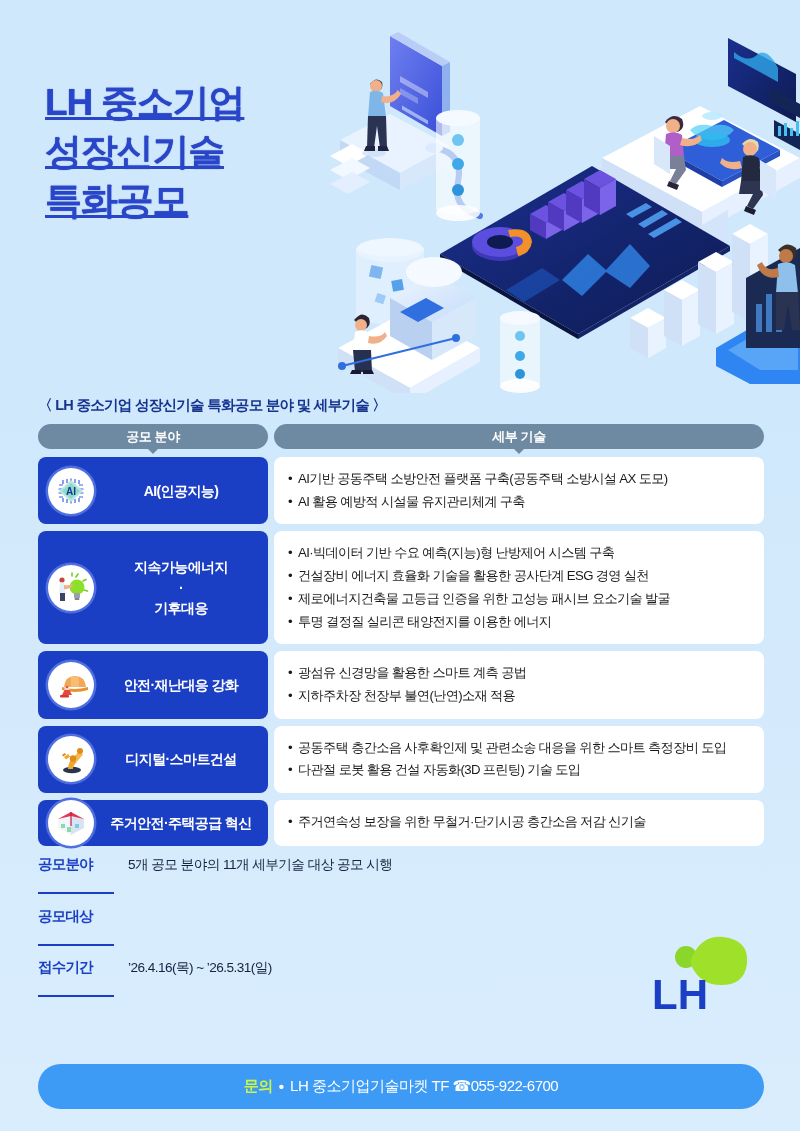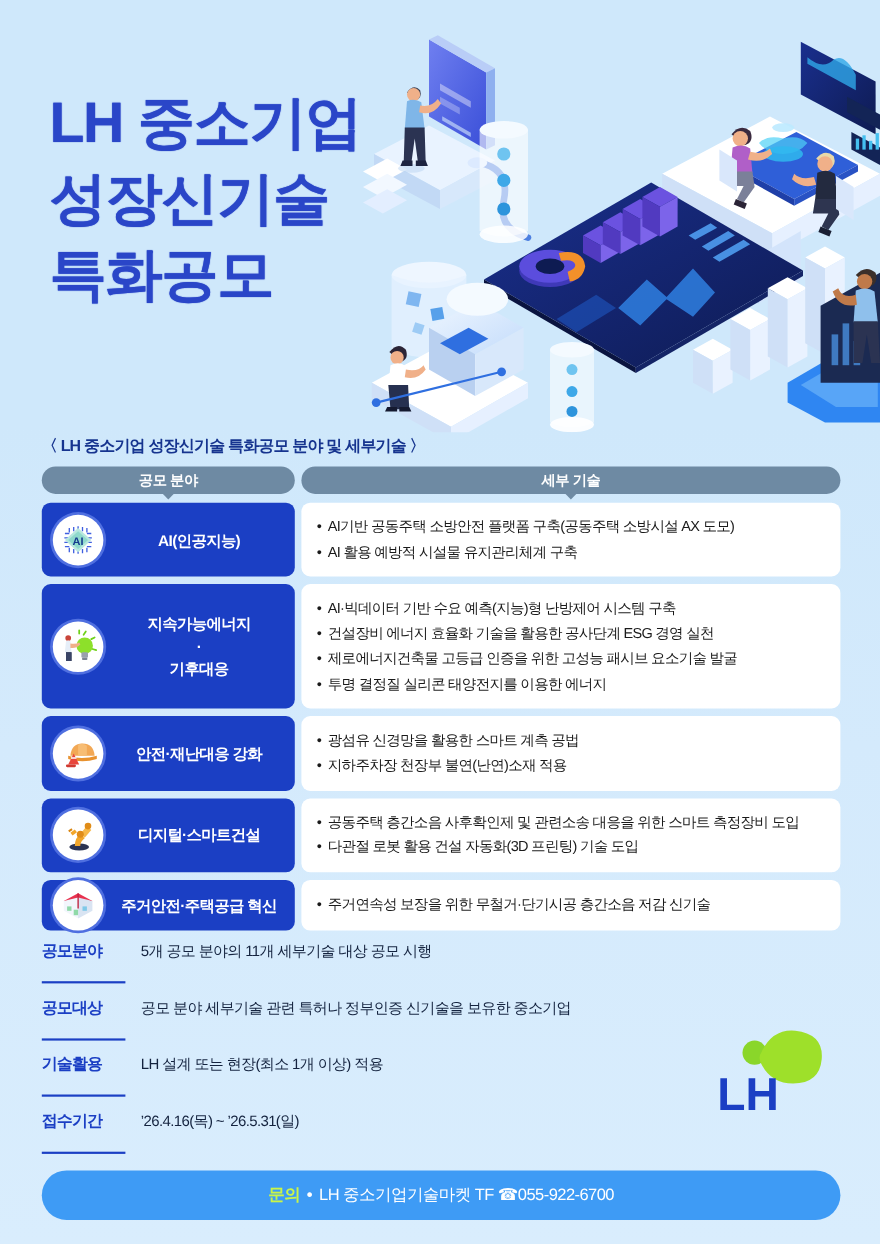--- a/index.html
+++ b/index.html
@@ -30,27 +30,28 @@
     right: 0; top: 18px;
     width: 470px; height: 375px;
   }
 
   .title-block {
     position: absolute;
     left: 45px; top: 78px;
     z-index: 5;
   }
   .title-line {
-    font-size: 52px;
+    font-size: 37px;
     font-weight: bold;
     color: #2a46c8;
     line-height: 1.33;
     letter-spacing: -1.2px;
     white-space: nowrap;
     text-shadow: 0 0 1px #2a46c8;
+    text-decoration: underline;
   }
 
   
   .sec-heading {
     position: absolute;
     left: 38px; top: 396px;
     font-size: 14.5px;
     font-weight: bold;
     color: #16348f;
     letter-spacing: -0.7px;
@@ -581,25 +582,20 @@
     </div>
   </div>
 
   <div class="info">
     <div class="info-row">
       <div class="info-label">공모분야</div>
       <div class="info-text">5개 공모 분야의 11개 세부기술 대상 공모 시행</div>
     </div>
     <div class="info-row">
       <div class="info-label">공모대상</div>
-      <div class="info-text">공모 분야 세부기술 관련 특허나 정부인증 신기술을 보유한 중소기업</div>
-    </div>
-    <div class="info-row">
-      <div class="info-label">기술활용</div>
-      <div class="info-text">LH 설계 또는 현장(최소 1개 이상) 적용</div>
     </div>
     <div class="info-row">
       <div class="info-label">접수기간</div>
       <div class="info-text">’26.4.16(목) ~ ’26.5.31(일)</div>
     </div>
   </div>
 
   <svg class="lh-logo" viewBox="0 0 112 80">
     <circle cx="40" cy="24" r="11" fill="#8ad62a"></circle>
     <path d="M46 24 q10 -22 31 -20 q26 3 24 26 q-2 22 -26 22 q-20 0 -29 -18 q-3 -6 0 -10 Z" fill="#9ee02a"></path>

